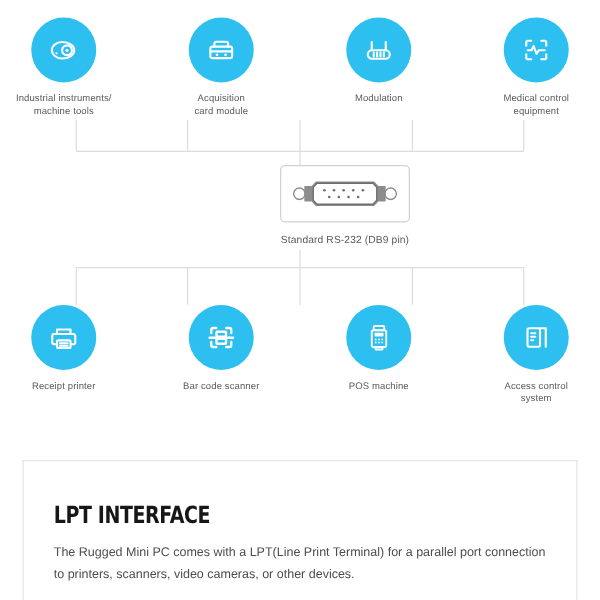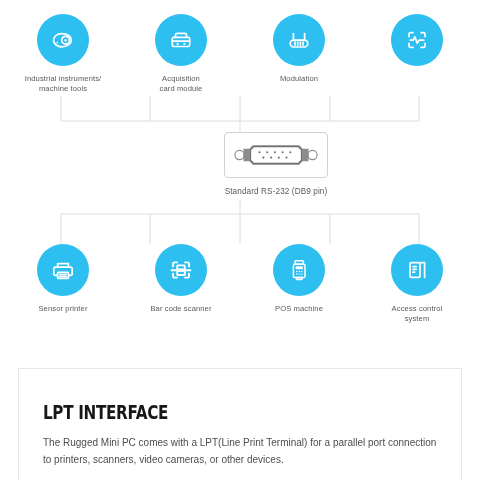--- a/index.html
+++ b/index.html
@@ -19,21 +19,21 @@
     background: #ffffff;
   }
 
   
   .icon-row {
     position: absolute;
     left: 0;
     width: 480px;
     display: flex;
     justify-content: space-between;
-    padding: 0 20px;
+    padding: 0 8px;
   }
   .icon-row.top    { top: 14px; }
   .icon-row.bottom { top: 244px; }
 
   .node {
     width: 86px;
     display: flex;
     flex-direction: column;
     align-items: center;
   }
@@ -181,20 +181,22 @@
     <div class="node">
       <div class="circle">
         <svg width="30" height="30" viewBox="0 0 30 30" fill="none" stroke="#ffffff" stroke-width="1.7" stroke-linecap="round" stroke-linejoin="round">
           <path d="M11.0 7.6H8.4A1.4 1.4 0 0 0 7 9v2.6"></path>
           <path d="M19.0 7.6h2.6A1.4 1.4 0 0 1 23 9v2.6"></path>
           <path d="M11.0 22.4H8.4A1.4 1.4 0 0 1 7 21v-2.6"></path>
           <path d="M19.0 22.4h2.6A1.4 1.4 0 0 0 23 21v-2.6"></path>
           <path d="M8.2 15.2h3.0l1.7-3.4 2.3 6.4 1.8-3.0h4.8"></path>
         </svg>
       </div>
+      <div class="node-label">Medical control
+equipment</div>
     </div>
 
   </div>
 
   <div class="bracket upper">
     <svg width="480" height="42" viewBox="0 0 480 42" fill="none" stroke="#dcdcdc" stroke-width="1">
       <line x1="61" y1="0" x2="61" y2="25"></line>
       <line x1="150" y1="0" x2="150" y2="25"></line>
       <line x1="240" y1="0" x2="240" y2="25"></line>
       <line x1="330" y1="0" x2="330" y2="25"></line>
@@ -242,21 +244,21 @@
     <div class="node">
       <div class="circle">
         <svg width="30" height="30" viewBox="0 0 30 30" fill="none" stroke="#ffffff" stroke-width="1.7" stroke-linecap="round" stroke-linejoin="round">
           <path d="M9.6 12.2V8.6h10.8v3.6"></path>
           <path d="M9.6 20.4H7.3A1.5 1.5 0 0 1 5.8 18.9v-5.2a1.5 1.5 0 0 1 1.5-1.5h15.4a1.5 1.5 0 0 1 1.5 1.5v5.2a1.5 1.5 0 0 1-1.5 1.5h-2.3"></path>
           <rect x="9.6" y="17.3" width="10.8" height="6.1" rx="0.9" fill="#2CBFF0"></rect>
           <line x1="11.9" y1="19.6" x2="18.1" y2="19.6"></line>
           <line x1="11.9" y1="21.6" x2="18.1" y2="21.6"></line>
         </svg>
       </div>
-      <div class="node-label">Sensor printer</div>
+      <div class="node-label">Receipt printer</div>
     </div>
 
     <div class="node">
       <div class="circle">
         <svg width="30" height="30" viewBox="0 0 30 30" fill="none" stroke="#ffffff" stroke-width="1.9" stroke-linecap="round" stroke-linejoin="round">
           <path d="M11.0 7.4H8.6A1.6 1.6 0 0 0 7 9v2.4"></path>
           <path d="M19.0 7.4h2.4A1.6 1.6 0 0 1 23 9v2.4"></path>
           <path d="M11.0 22.6H8.6A1.6 1.6 0 0 1 7 21v-2.4"></path>
           <path d="M19.0 22.6h2.4A1.6 1.6 0 0 0 23 21v-2.4"></path>
           <rect x="11.2" y="10.4" width="7.6" height="4.0" rx="0.6"></rect>

